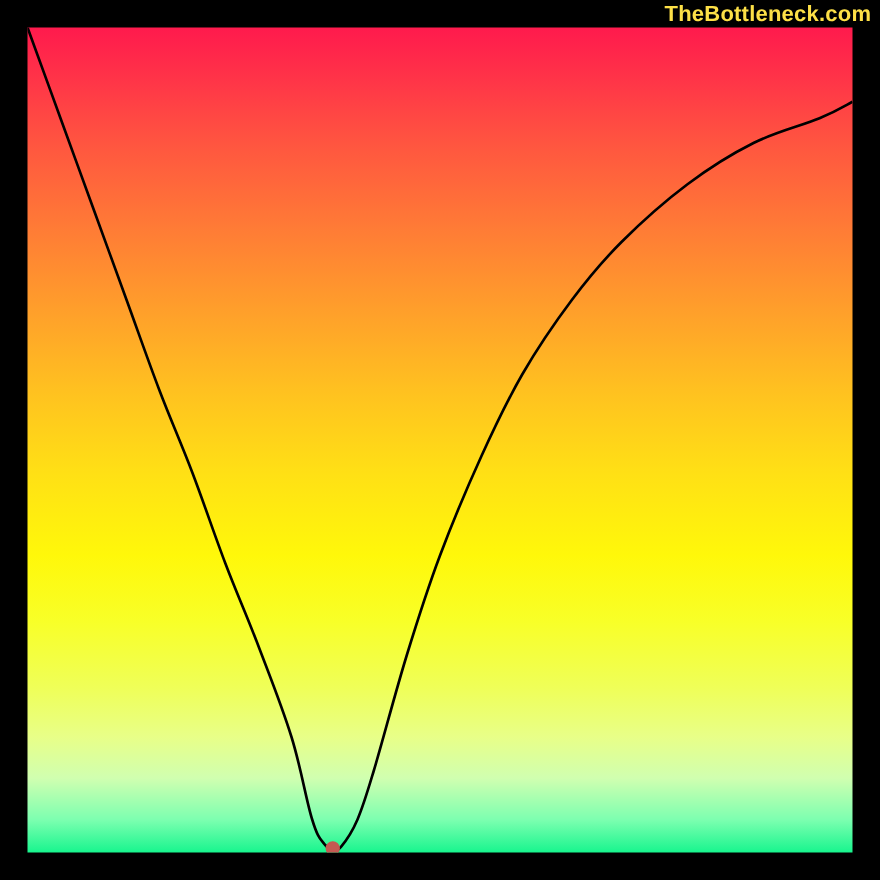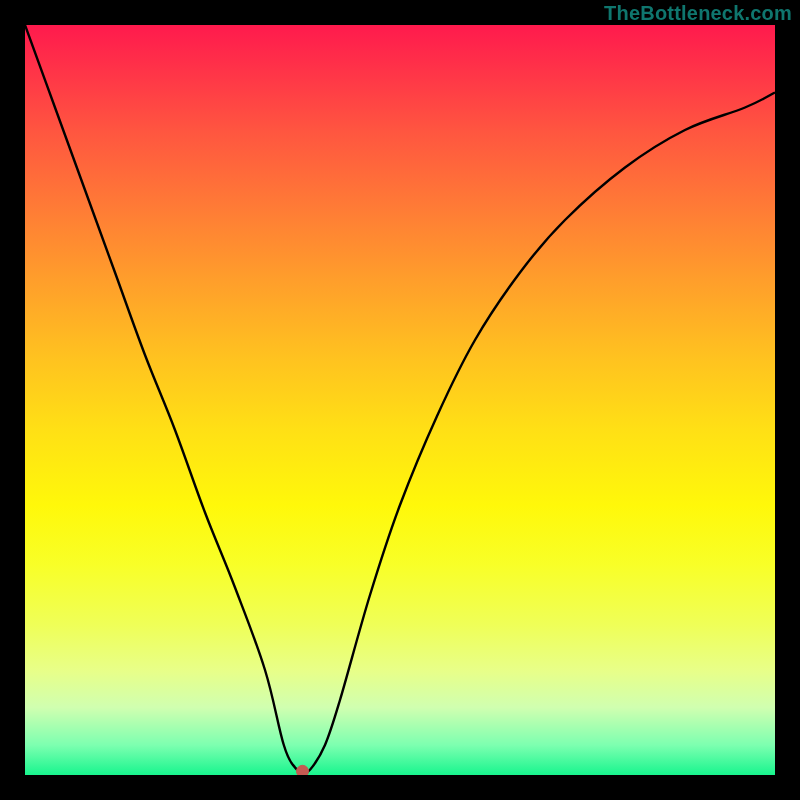--- a/index.html
+++ b/index.html
@@ -48,21 +48,21 @@
     fill: #c45a52;
     stroke: #c45a52;
   }
   .watermark {
     position: absolute;
     top: 2px;
     right: 8px;
     font-family: Arial, Helvetica, sans-serif;
     font-size: 20px;
     font-weight: 600;
-    color: #0f766e;
+    color: #fde047;
     letter-spacing: 0.2px;
   }
 </style>
 </head>
 <body>
 
 <div class="frame">
   <div class="watermark">TheBottleneck.com</div>
 
   <div class="plot-area">

